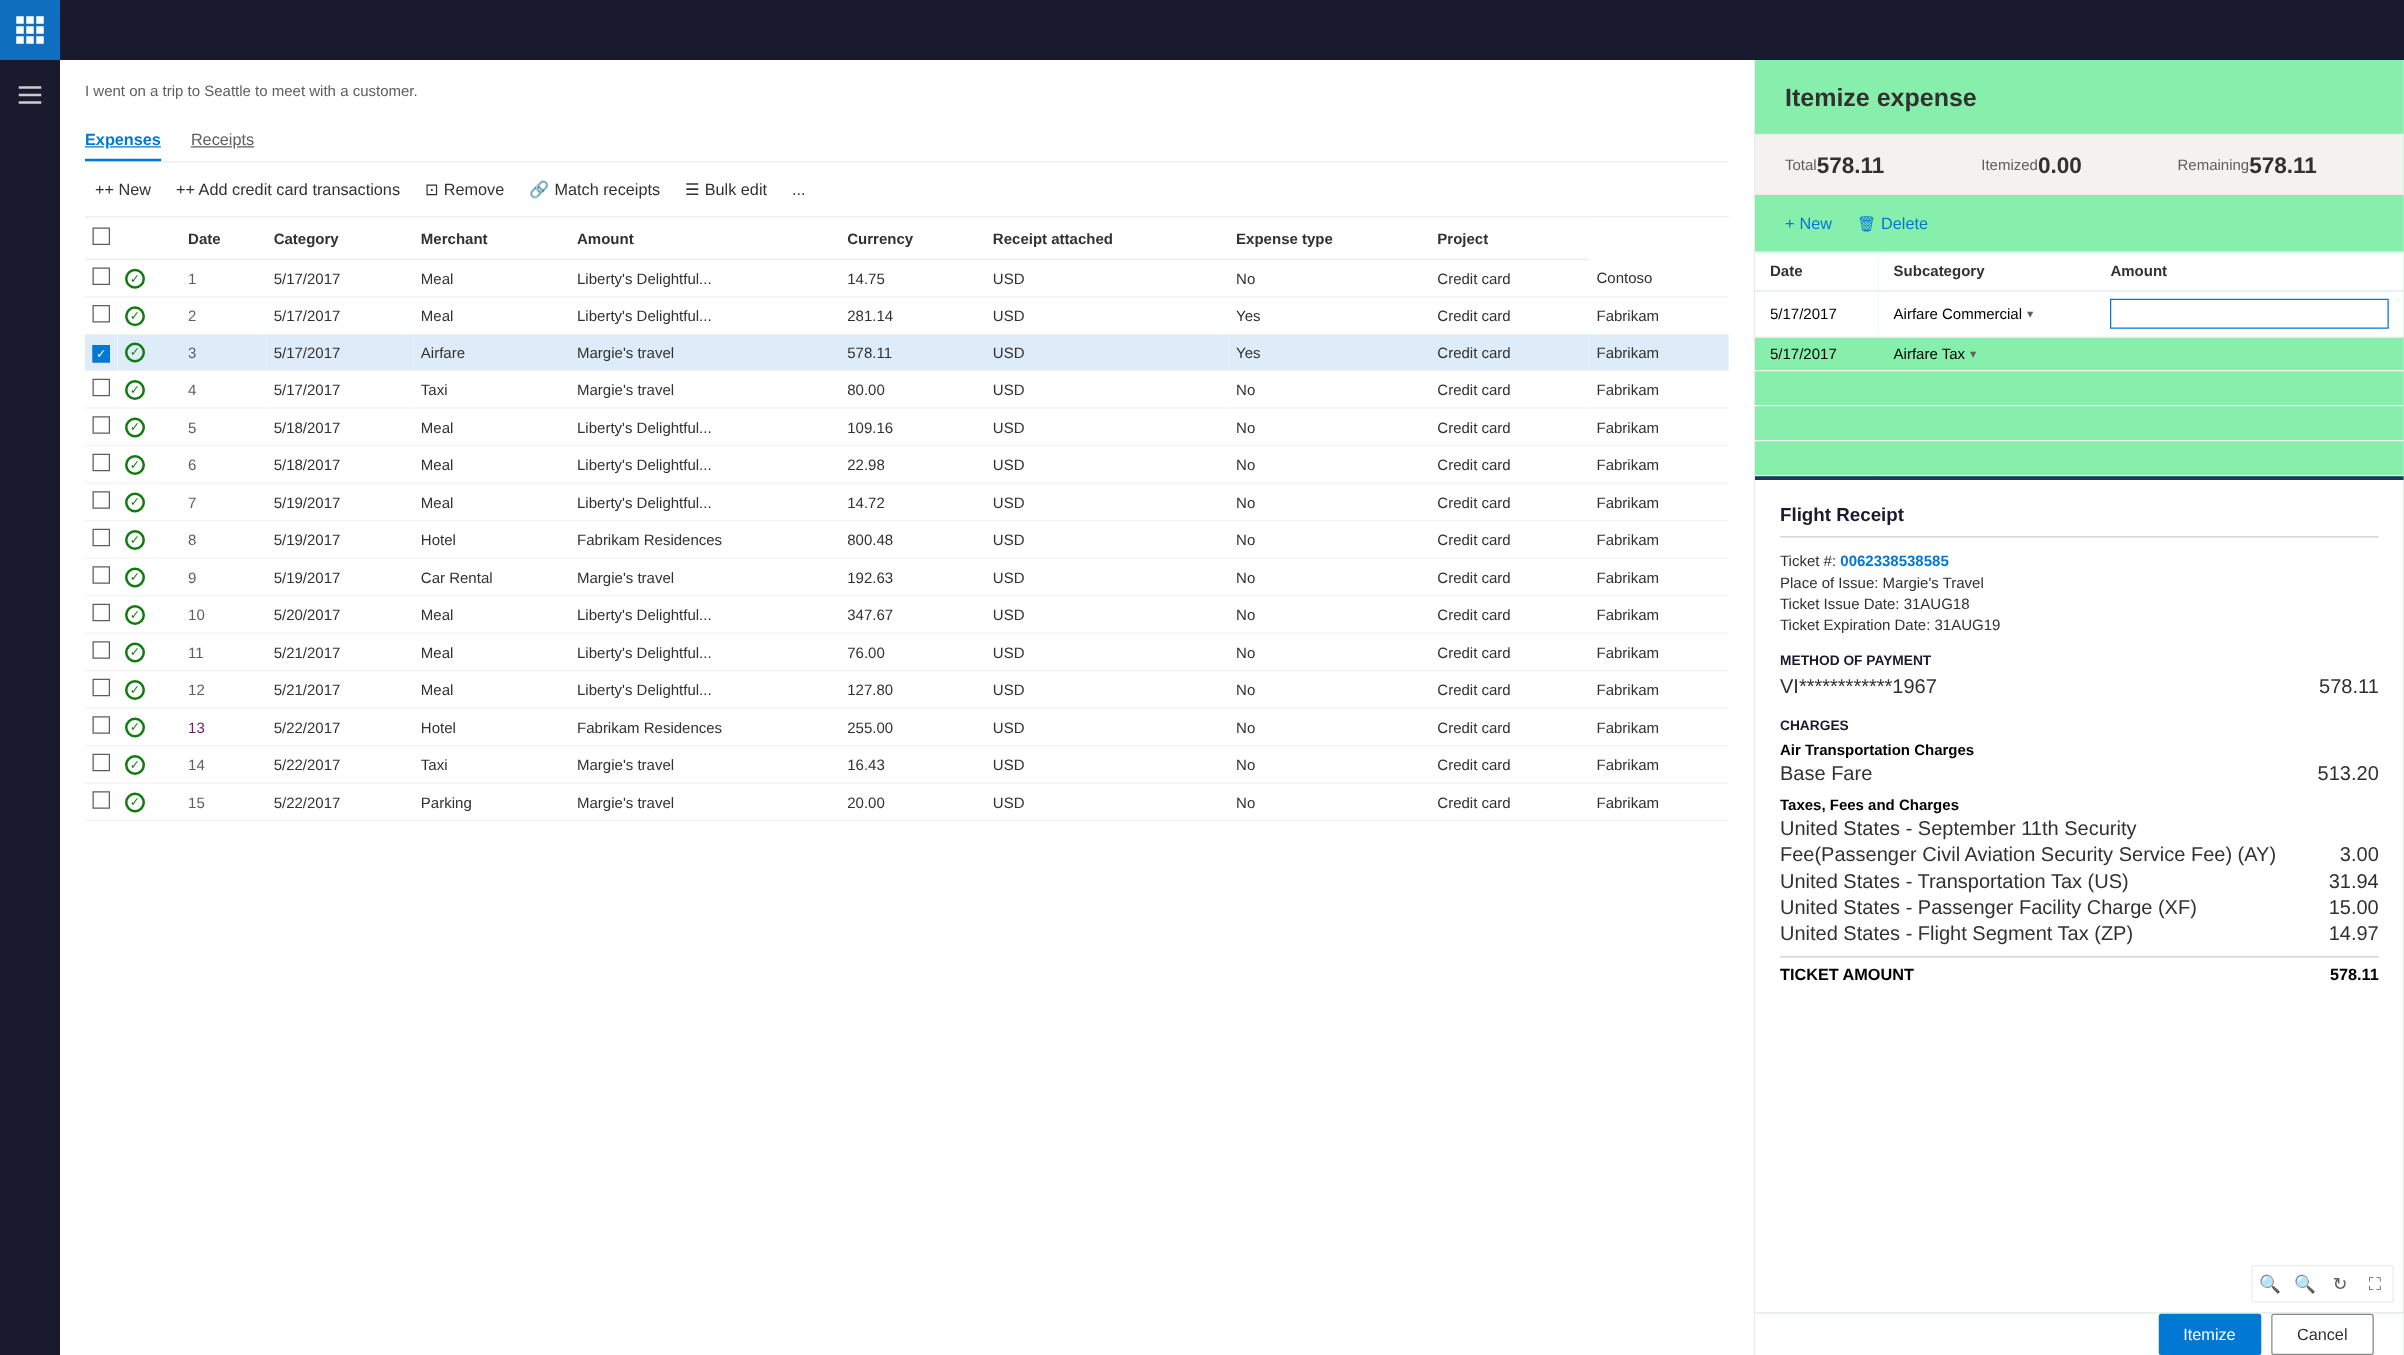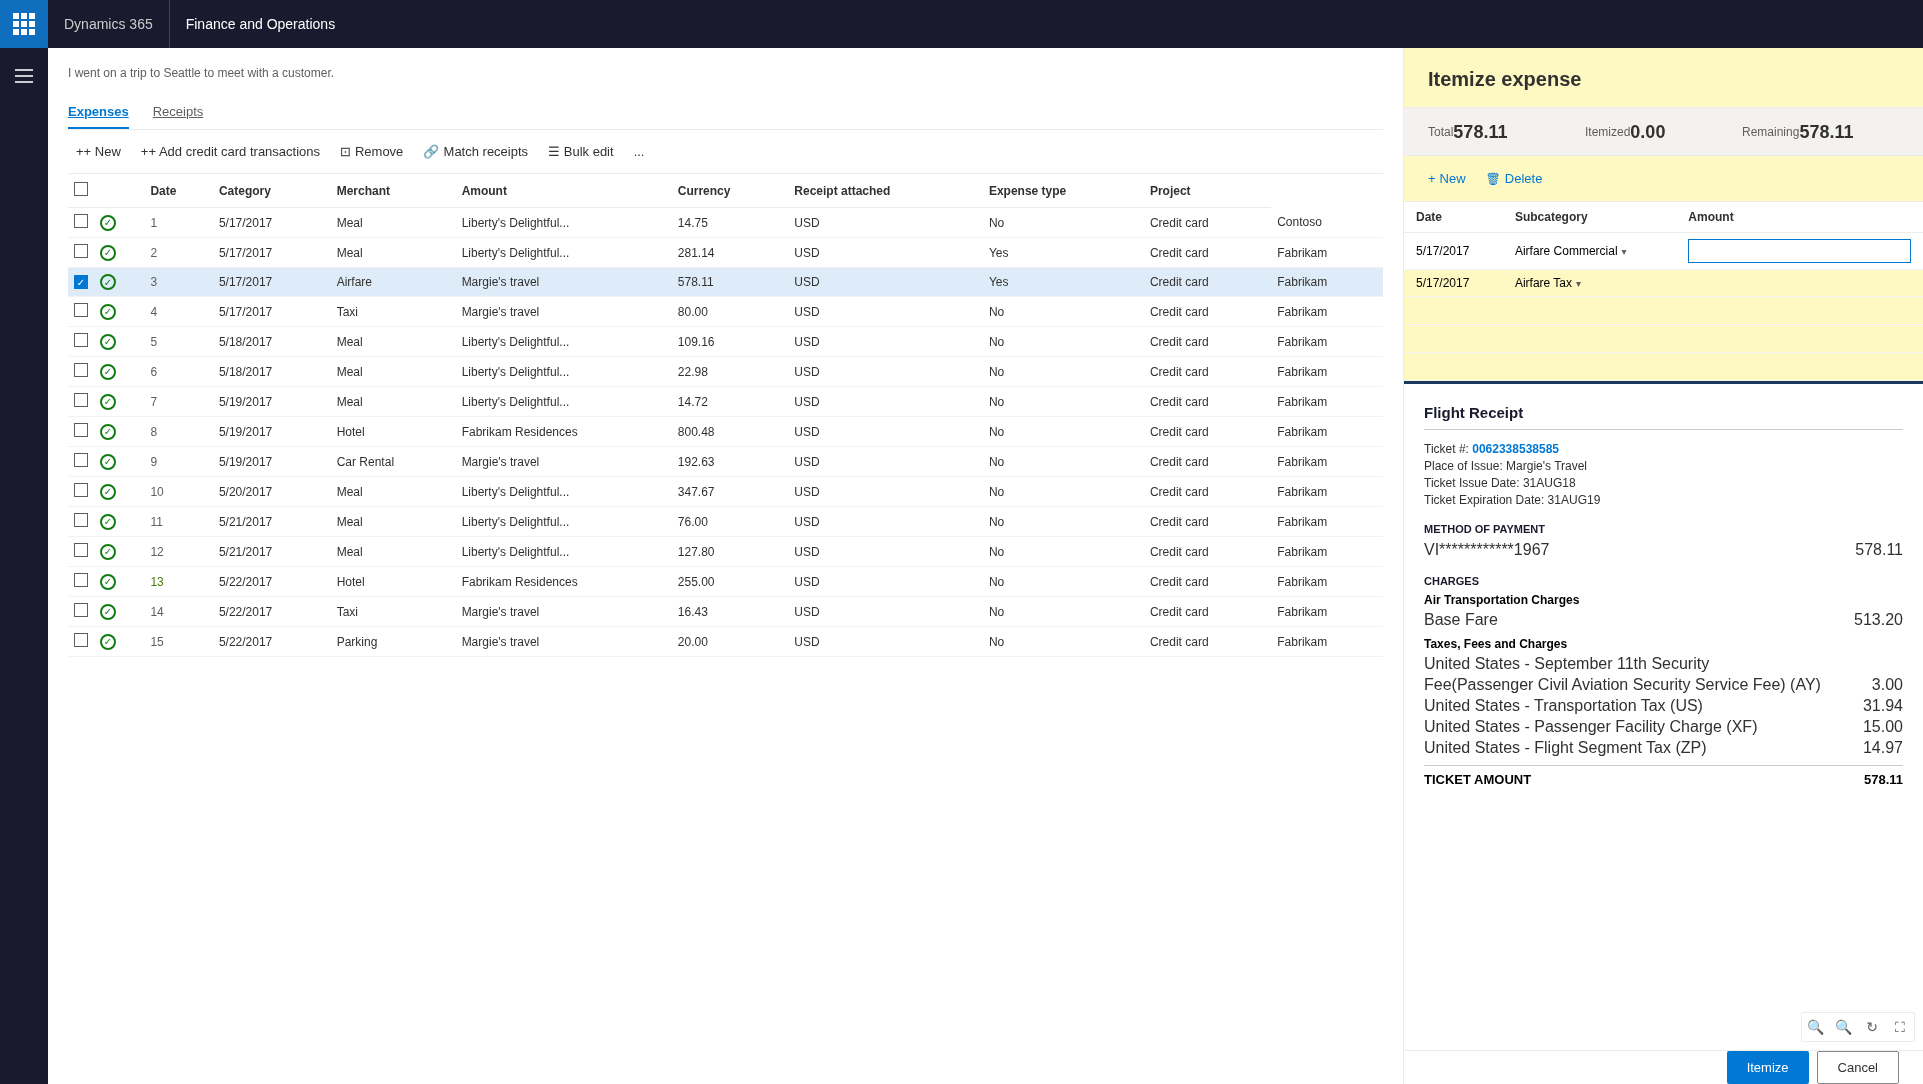--- a/index.html
+++ b/index.html
@@ -214,21 +214,21 @@
       font-size: 10px;
     }
 
     
     .right-panel {
       position: fixed;
       top: 48px;
       right: 0;
       width: 520px;
       bottom: 0;
-      background: #fef9c3;
+      background: #86efac;
       border-left: 1px solid #edebe9;
       display: flex;
       flex-direction: column;
       z-index: 50;
       overflow: hidden;
     }
     .panel-header {
       padding: 20px 24px 16px;
       border-bottom: 1px solid #edebe9;
     }
@@ -442,24 +442,20 @@
       <div class="waffle-cell"></div>
         <div class="waffle-cell"></div>
         <div class="waffle-cell"></div>
       <div class="waffle-cell"></div>
         <div class="waffle-cell"></div>
         <div class="waffle-cell"></div>
       <div class="waffle-cell"></div>
         <div class="waffle-cell"></div>
         <div class="waffle-cell"></div>
     </div>
-  </div>
-  <div class="nav-brand">
-    <div class="nav-brand-d365">Dynamics 365</div>
-    <div class="nav-brand-app">Finance and Operations</div>
   </div>
 </div>
 
 <div class="sidebar">
   <div class="sidebar-menu-btn">
     <span></span>
       <span></span>
       <span></span>
   </div>
 </div>
@@ -723,21 +719,21 @@
       <td>Credit card</td>
       <td>Fabrikam</td>
     </tr>
           <tr>
       <td class="check-col">
         <div class="check-box "></div>
       </td>
       <td>
         <div class="status-icon">✓</div>
       </td>
-      <td style="color:#4d7c0f;">13</td>
+      <td style="color:#701a75;">13</td>
       <td>5/22/2017</td>
       <td>Hotel</td>
       <td style="max-width:120px;overflow:hidden;text-overflow:ellipsis;">Fabrikam Residences</td>
       <td>255.00</td>
       <td>USD</td>
       <td>No</td>
       <td>Credit card</td>
       <td>Fabrikam</td>
     </tr>
           <tr>

